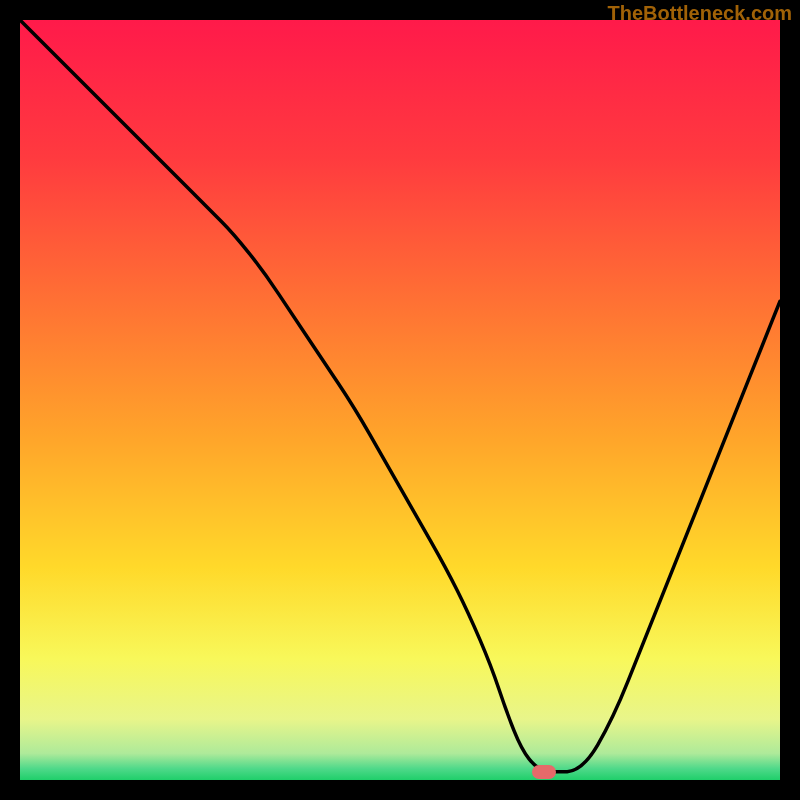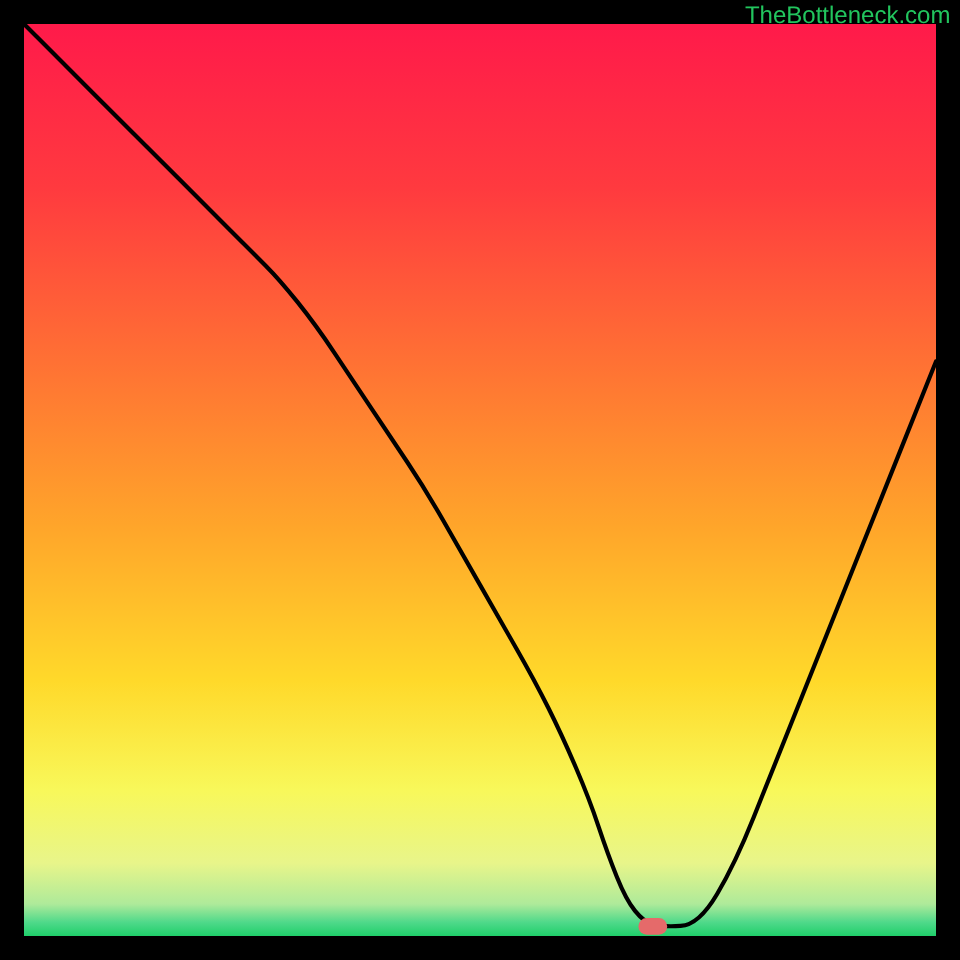--- a/index.html
+++ b/index.html
@@ -8,23 +8,23 @@
     width: 800px;
     height: 800px;
     background: #000;
     position: relative;
     font-family: Arial, sans-serif;
   }
   .watermark {
     position: absolute;
     top: 2px;
     right: 8px;
-    color: #22c55e;
+    color: #a16207;
     font-size: 20px;
-    font-weight: 400;
+    font-weight: 700;
     z-index: 10;
   }
   .plot-area {
     position: absolute;
     left: 20px;
     top: 20px;
     width: 760px;
     height: 760px;
     background: #000;
   }

